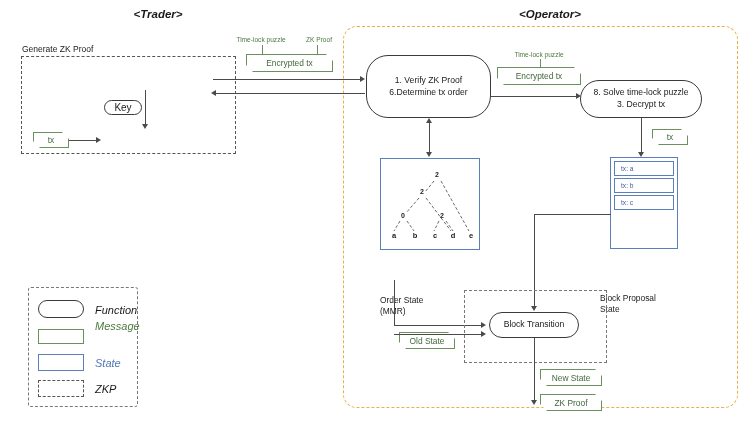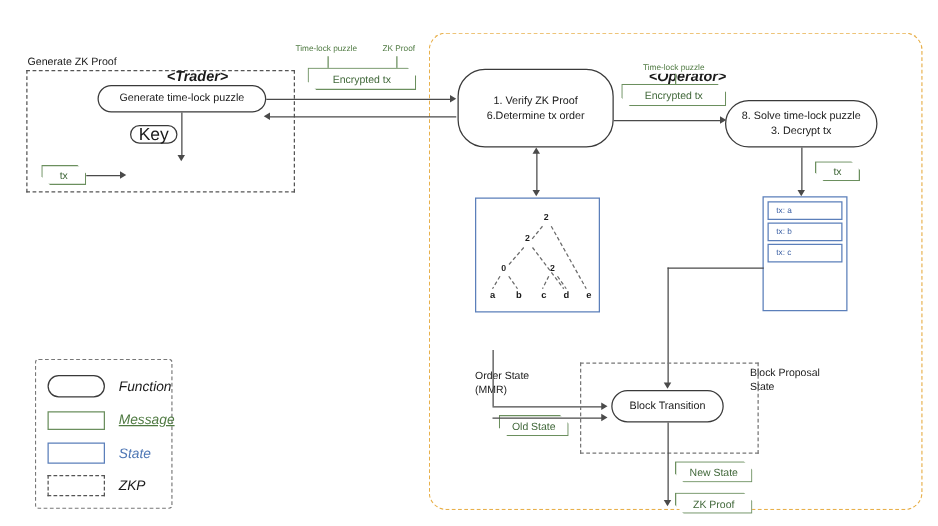--- a/index.html
+++ b/index.html
@@ -5,35 +5,35 @@
   html,body{margin:0;padding:0;background:#ffffff;}
   body{width:750px;height:421px;position:relative;overflow:hidden;
        font-family:"Liberation Sans","DejaVu Sans",sans-serif;
        -webkit-font-smoothing:antialiased;}
   #root{position:absolute;left:0;top:0;width:750px;height:421px;}
 
   .abs{position:absolute;box-sizing:border-box;}
 
   
   .section-title{font-weight:bold;font-style:italic;font-size:11.5px;color:#1a1a1a;
-                 text-align:center;white-space:nowrap;margin-top:48px;}
+                 text-align:center;white-space:nowrap;}
 
   
   .zone-operator{border:1px dashed #e8b04b;border-radius:14px;background:transparent;}
 
   
   .zkp-box{border:1px dashed #555;background:transparent;}
   .zkp-box-dd{border:1px dashed #777;background:transparent;}
   .zkp-label{font-size:8.5px;color:#1a1a1a;white-space:nowrap;}
 
   
   .fn{border:1px solid #3a3a3a;border-radius:22px;background:#fff;
       display:flex;align-items:center;justify-content:center;text-align:center;
       font-size:8.6px;color:#1a1a1a;line-height:1.35;padding:2px 4px;}
-  .fn.small{font-size:14px;border-radius:14px;}
+  .fn.small{font-size:10px;border-radius:14px;}
 
   
   .msg{border:1px solid #6b8f5e;background:#fff;color:#41683a;
        display:flex;align-items:center;justify-content:center;text-align:center;
        font-size:8.4px;white-space:nowrap;
        -webkit-clip-path:polygon(0 0, calc(100% - 7px) 0, 100% 7px, 100% 100%, 7px 100%, 0 calc(100% - 7px));
        clip-path:polygon(0 0, calc(100% - 7px) 0, 100% 7px, 100% 100%, 7px 100%, 0 calc(100% - 7px));}
   .msg.tiny{font-size:7.6px;}
 
   
@@ -73,21 +73,20 @@
 <div id="root">
 
   <div class="abs section-title" style="left:78px;top:8px;width:160px;">&lt;Trader&gt;</div>
   <div class="abs section-title" style="left:460px;top:8px;width:180px;">&lt;Operator&gt;</div>
 
   <div class="abs zone-operator" style="left:343px;top:26px;width:395px;height:382px;"></div>
 
   <div class="abs zkp-label" style="left:22px;top:44px;">Generate ZK Proof</div>
   <div class="abs zkp-box" style="left:21px;top:56px;width:215px;height:98px;"></div>
 
-  <div class="abs fn" style="left:78px;top:68px;width:135px;height:22px;">Generate time-lock puzzle</div>
 
   <div class="abs fn small" style="left:104px;top:100px;width:38px;height:15px;">Key</div>
 
 
   <div class="abs msg" style="left:33px;top:132px;width:36px;height:16px;">tx</div>
 
   <div class="abs vline" style="left:145px;top:90px;height:34px;"></div>
   <div class="abs arrow-d" style="left:142px;top:124px;"></div>
 
   <div class="abs hline" style="left:69px;top:140px;width:29px;"></div>
@@ -197,21 +196,21 @@
 
   <div class="abs msg" style="left:540px;top:369px;width:62px;height:17px;">New State</div>
   <div class="abs msg" style="left:540px;top:394px;width:62px;height:17px;">ZK Proof</div>
 
   <div class="abs legend-box" style="left:28px;top:287px;width:110px;height:120px;"></div>
 
   <div class="abs sw-fn" style="left:38px;top:300px;width:46px;height:18px;"></div>
   <div class="abs legend-label lg-fn" style="left:95px;top:304px;">Function</div>
 
   <div class="abs sw-msg" style="left:38px;top:329px;width:46px;height:15px;"></div>
-  <div class="abs legend-label lg-msg" style="left:95px;top:330px;text-decoration:underline;">Message</div>
+  <div class="abs legend-label lg-msg" style="left:95px;top:320px;">Message</div>
 
   <div class="abs sw-st" style="left:38px;top:354px;width:46px;height:17px;"></div>
   <div class="abs legend-label lg-st" style="left:95px;top:357px;">State</div>
 
   <div class="abs sw-zkp" style="left:38px;top:380px;width:46px;height:17px;"></div>
   <div class="abs legend-label lg-zkp" style="left:95px;top:383px;">ZKP</div>
 
 </div>
 
 </body></html>

